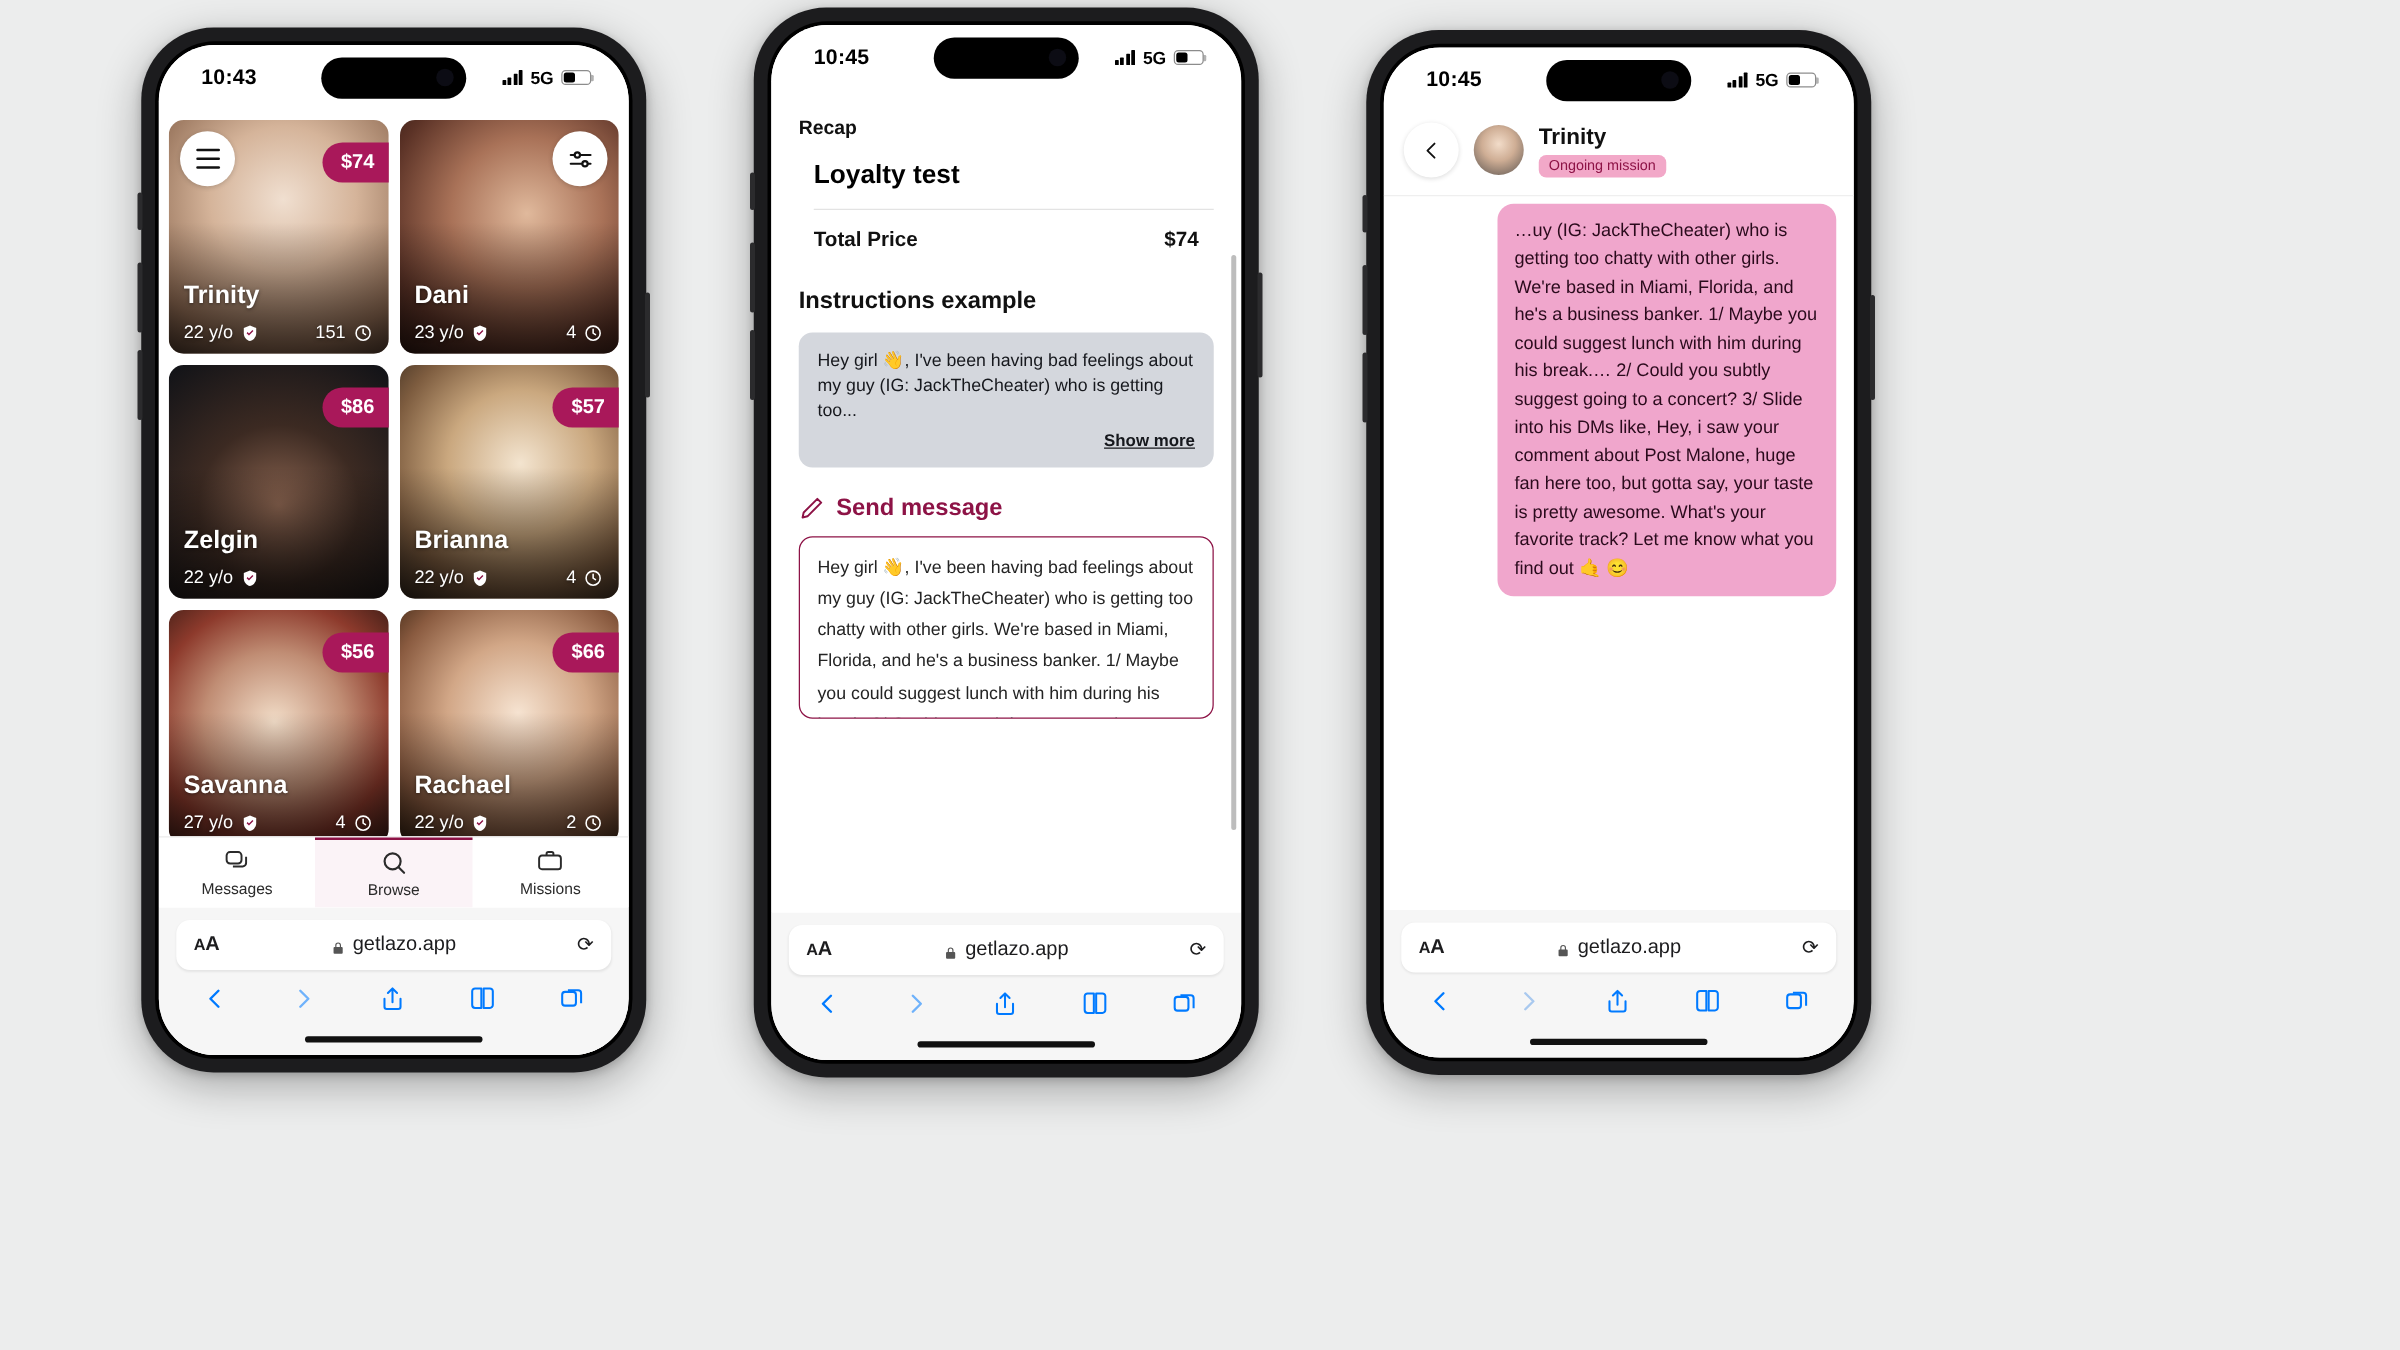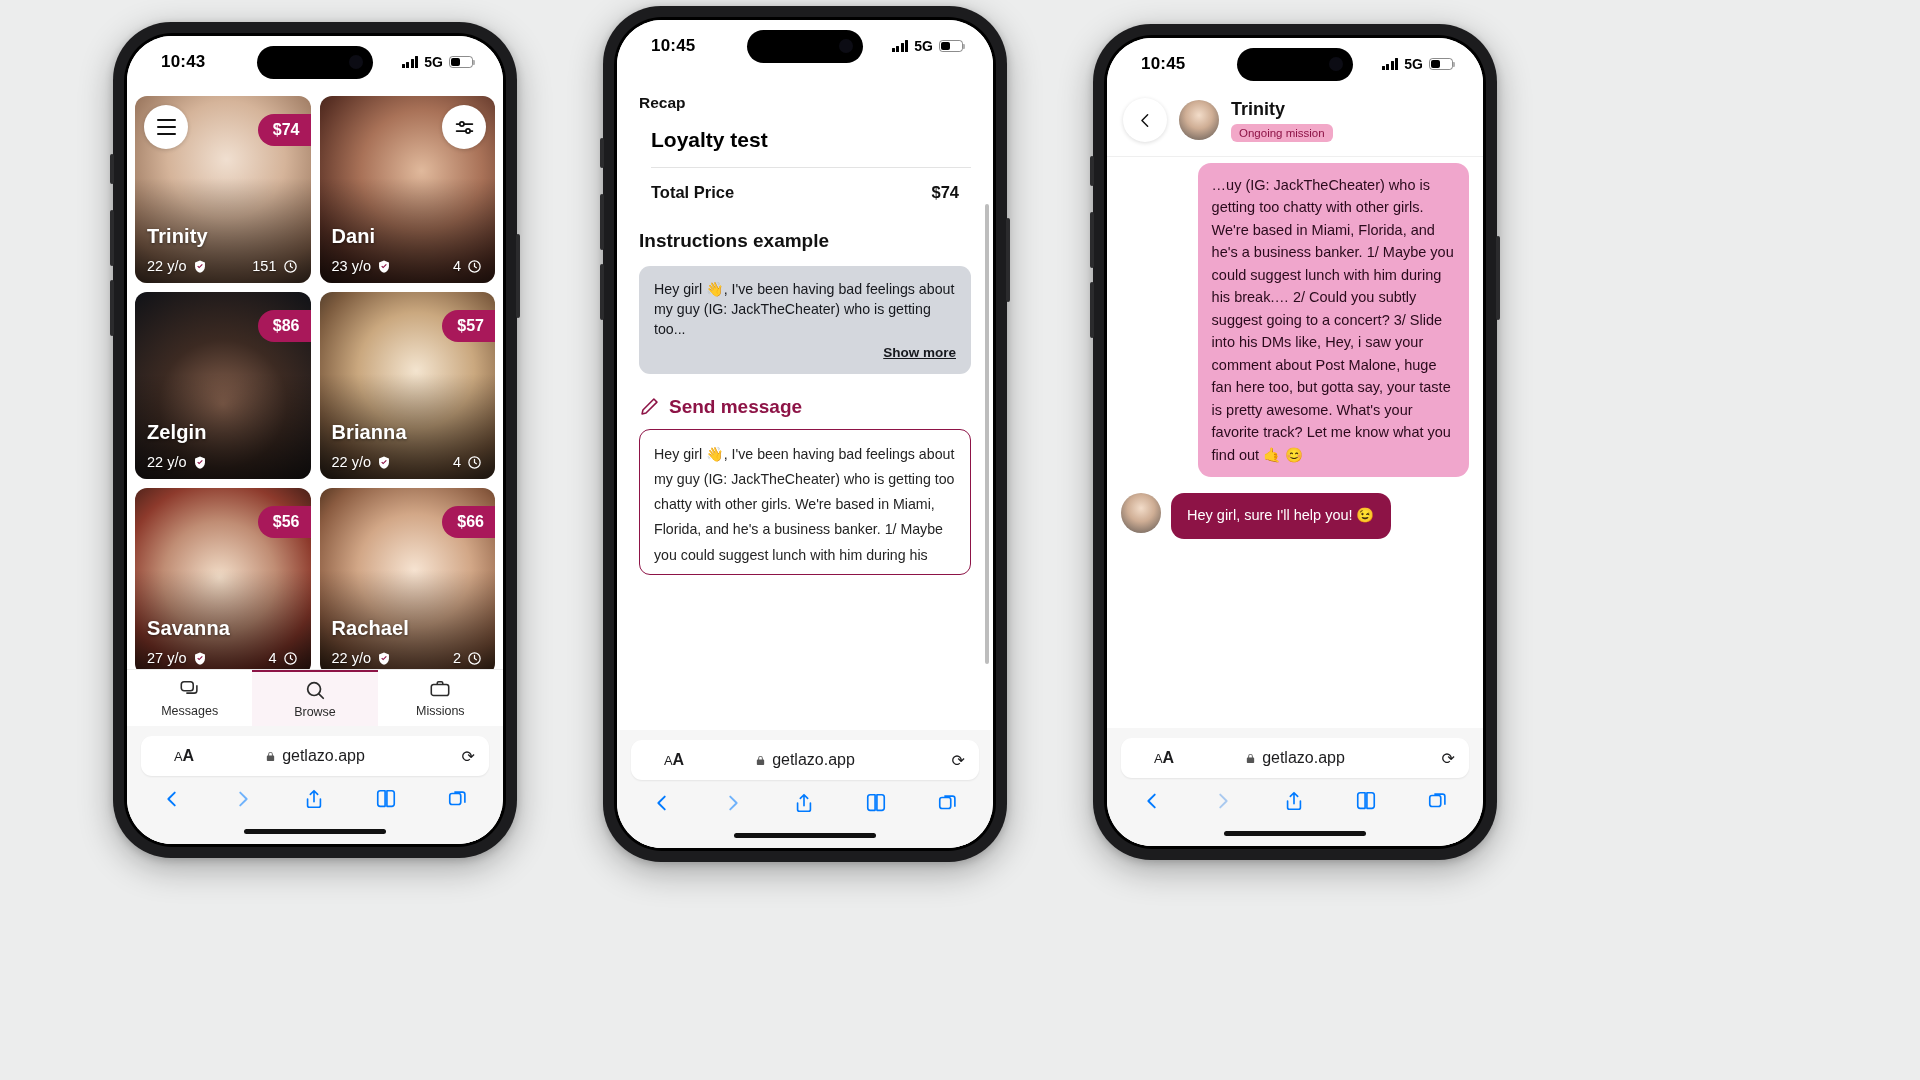--- a/index.html
+++ b/index.html
@@ -190,23 +190,23 @@
   }
   .comp-input::placeholder { color:#8e8e93; }
 
   
   .safari { flex:0 0 auto; background:#f6f6f6; padding:10px 14px 0 14px; }
   .urlbar {
     height:40px; background:#fff; border-radius:11px;
     display:flex; align-items:center; position:relative; padding:0 14px;
     box-shadow:0 1px 2px rgba(0,0,0,.07);
   }
-  .aa { font-size:13px; font-weight:400; color:#1c1c1e; letter-spacing:-.2px;margin-left:19px;}
+  .aa { font-size:13px; font-weight:700; color:#1c1c1e; letter-spacing:-.2px;}
   .aa b{ font-size:16px; }
-  .url-center { position:absolute; left:0; right:0; display:flex; align-items:center; justify-content:center; gap:6px; }
+  .url-center { position:absolute; left:0; right:0; display:flex; align-items:flex-end; justify-content:center; gap:6px; }
   .url-text { font-size:16px; color:#1c1c1e; }
   .reload { margin-left:auto; font-size:16px; color:#1c1c1e; }
   .sf-tools { display:flex; align-items:center; justify-content:space-between; padding:12px 20px 8px 20px; }
   .sf-tools svg { display:block; }
   .homebar { height:26px; display:flex; align-items:center; justify-content:center; background:#f6f6f6; }
   .homebar i { display:block; width:142px; height:5px; border-radius:3px; background:#111; }
 </style>
 </head>
 <body>
 
@@ -582,24 +582,20 @@
           <span class="avatar" style="background:radial-gradient(circle at 50% 38%,#f2dcc9 0%,#cfae95 42%,#8c7a6d 75%,#5a5954 100%);"></span>
           <span>
             <div class="chat-name">Trinity</div>
             <span class="badge-mission">Ongoing mission</span>
           </span>
         </div>
 
         <div class="appbody">
           <div class="chat-scroll">
             <div class="b-in">…uy (IG: JackTheCheater) who is getting too chatty with other girls. We're based in Miami, Florida, and he's a business banker. 1/ Maybe you could suggest lunch with him during his break.… 2/ Could you subtly suggest going to a concert? 3/ Slide into his DMs like, Hey, i saw your comment about Post Malone, huge fan here too, but gotta say, your taste is pretty awesome. What's your favorite track? Let me know what you find out 🤙 😊</div>
-            <div class="b-row">
-              <span class="avatar" style="background:radial-gradient(circle at 50% 38%,#f2dcc9 0%,#cfae95 42%,#8c7a6d 75%,#5a5954 100%);"></span>
-              <span class="b-out">Hey girl, sure I'll help you! 😉</span>
-            </div>
           </div>
 
         </div>
 
         <div class="safari">
           <div class="urlbar">
             <span class="aa"><span>A</span><b>A</b></span>
             <span class="url-center">
               <svg width="11" height="13" viewBox="0 0 24 24" fill="#555">
                   <path d="M7 10V7a5 5 0 0 1 10 0v3h1.2A1.8 1.8 0 0 1 20 11.8v8.4A1.8 1.8 0 0 1 18.2 22H5.8A1.8 1.8 0 0 1 4 20.2v-8.4A1.8 1.8 0 0 1 5.8 10zm2 0h6V7a3 3 0 0 0-6 0z"></path>

